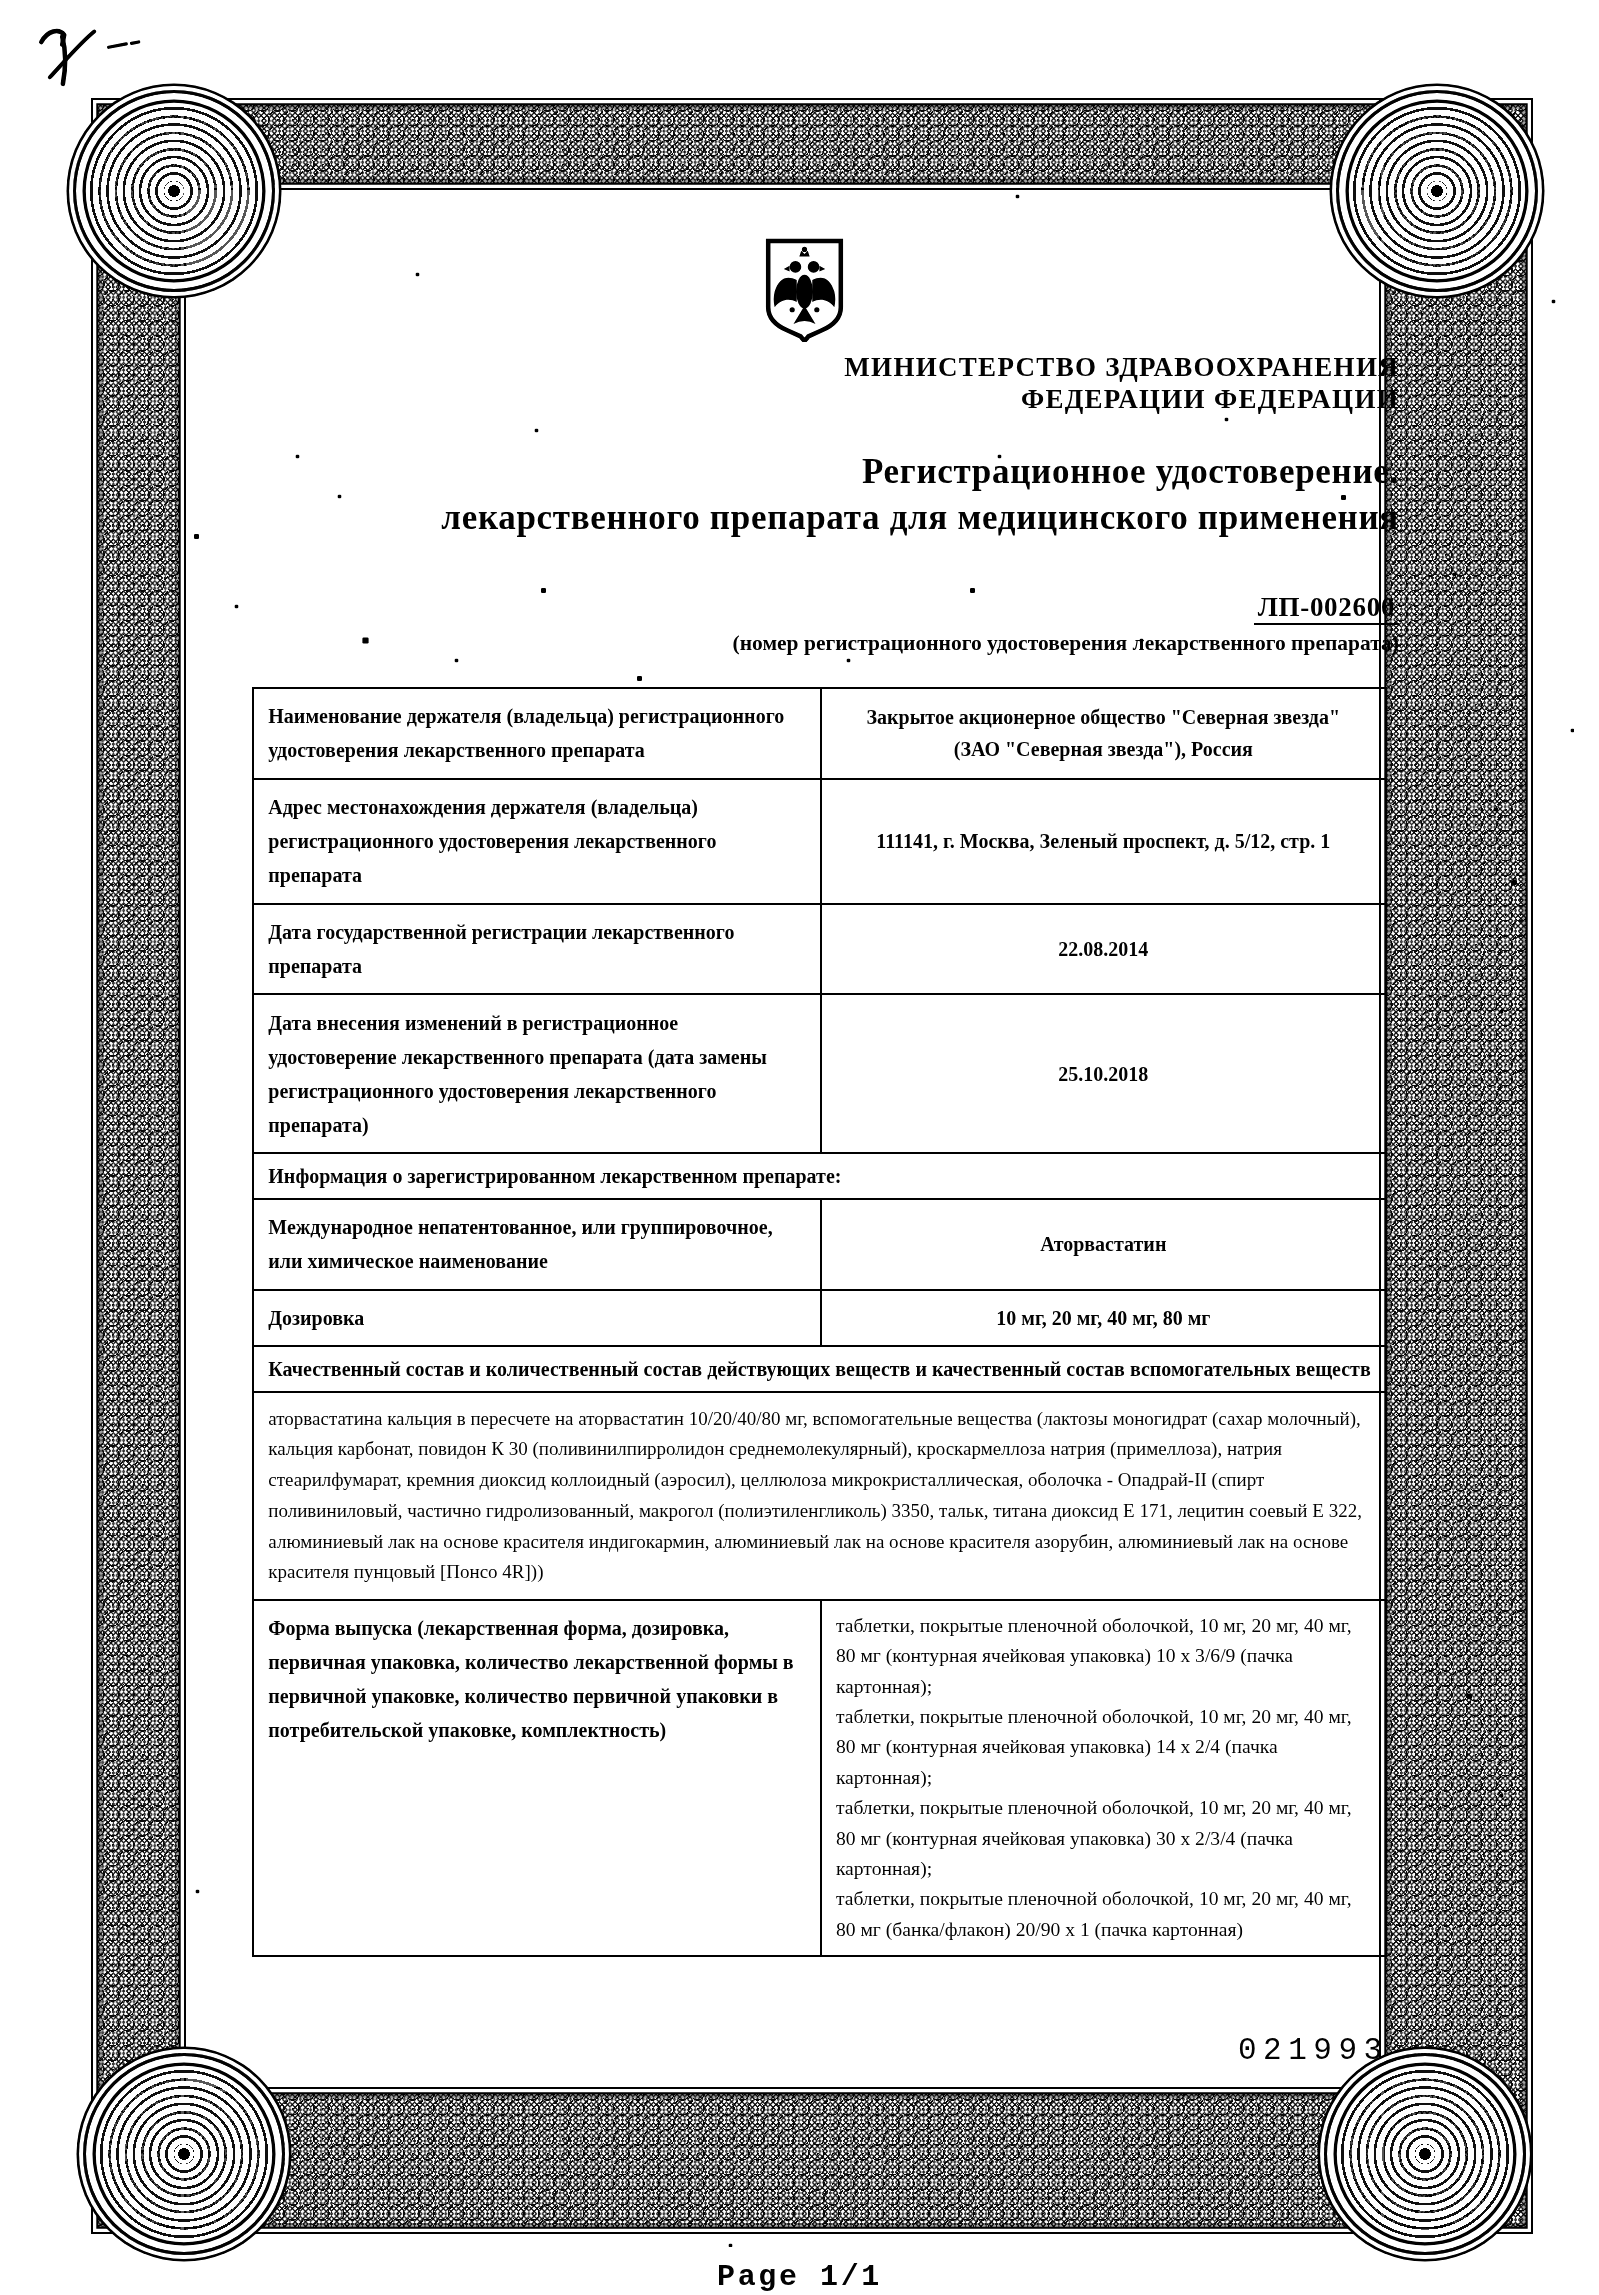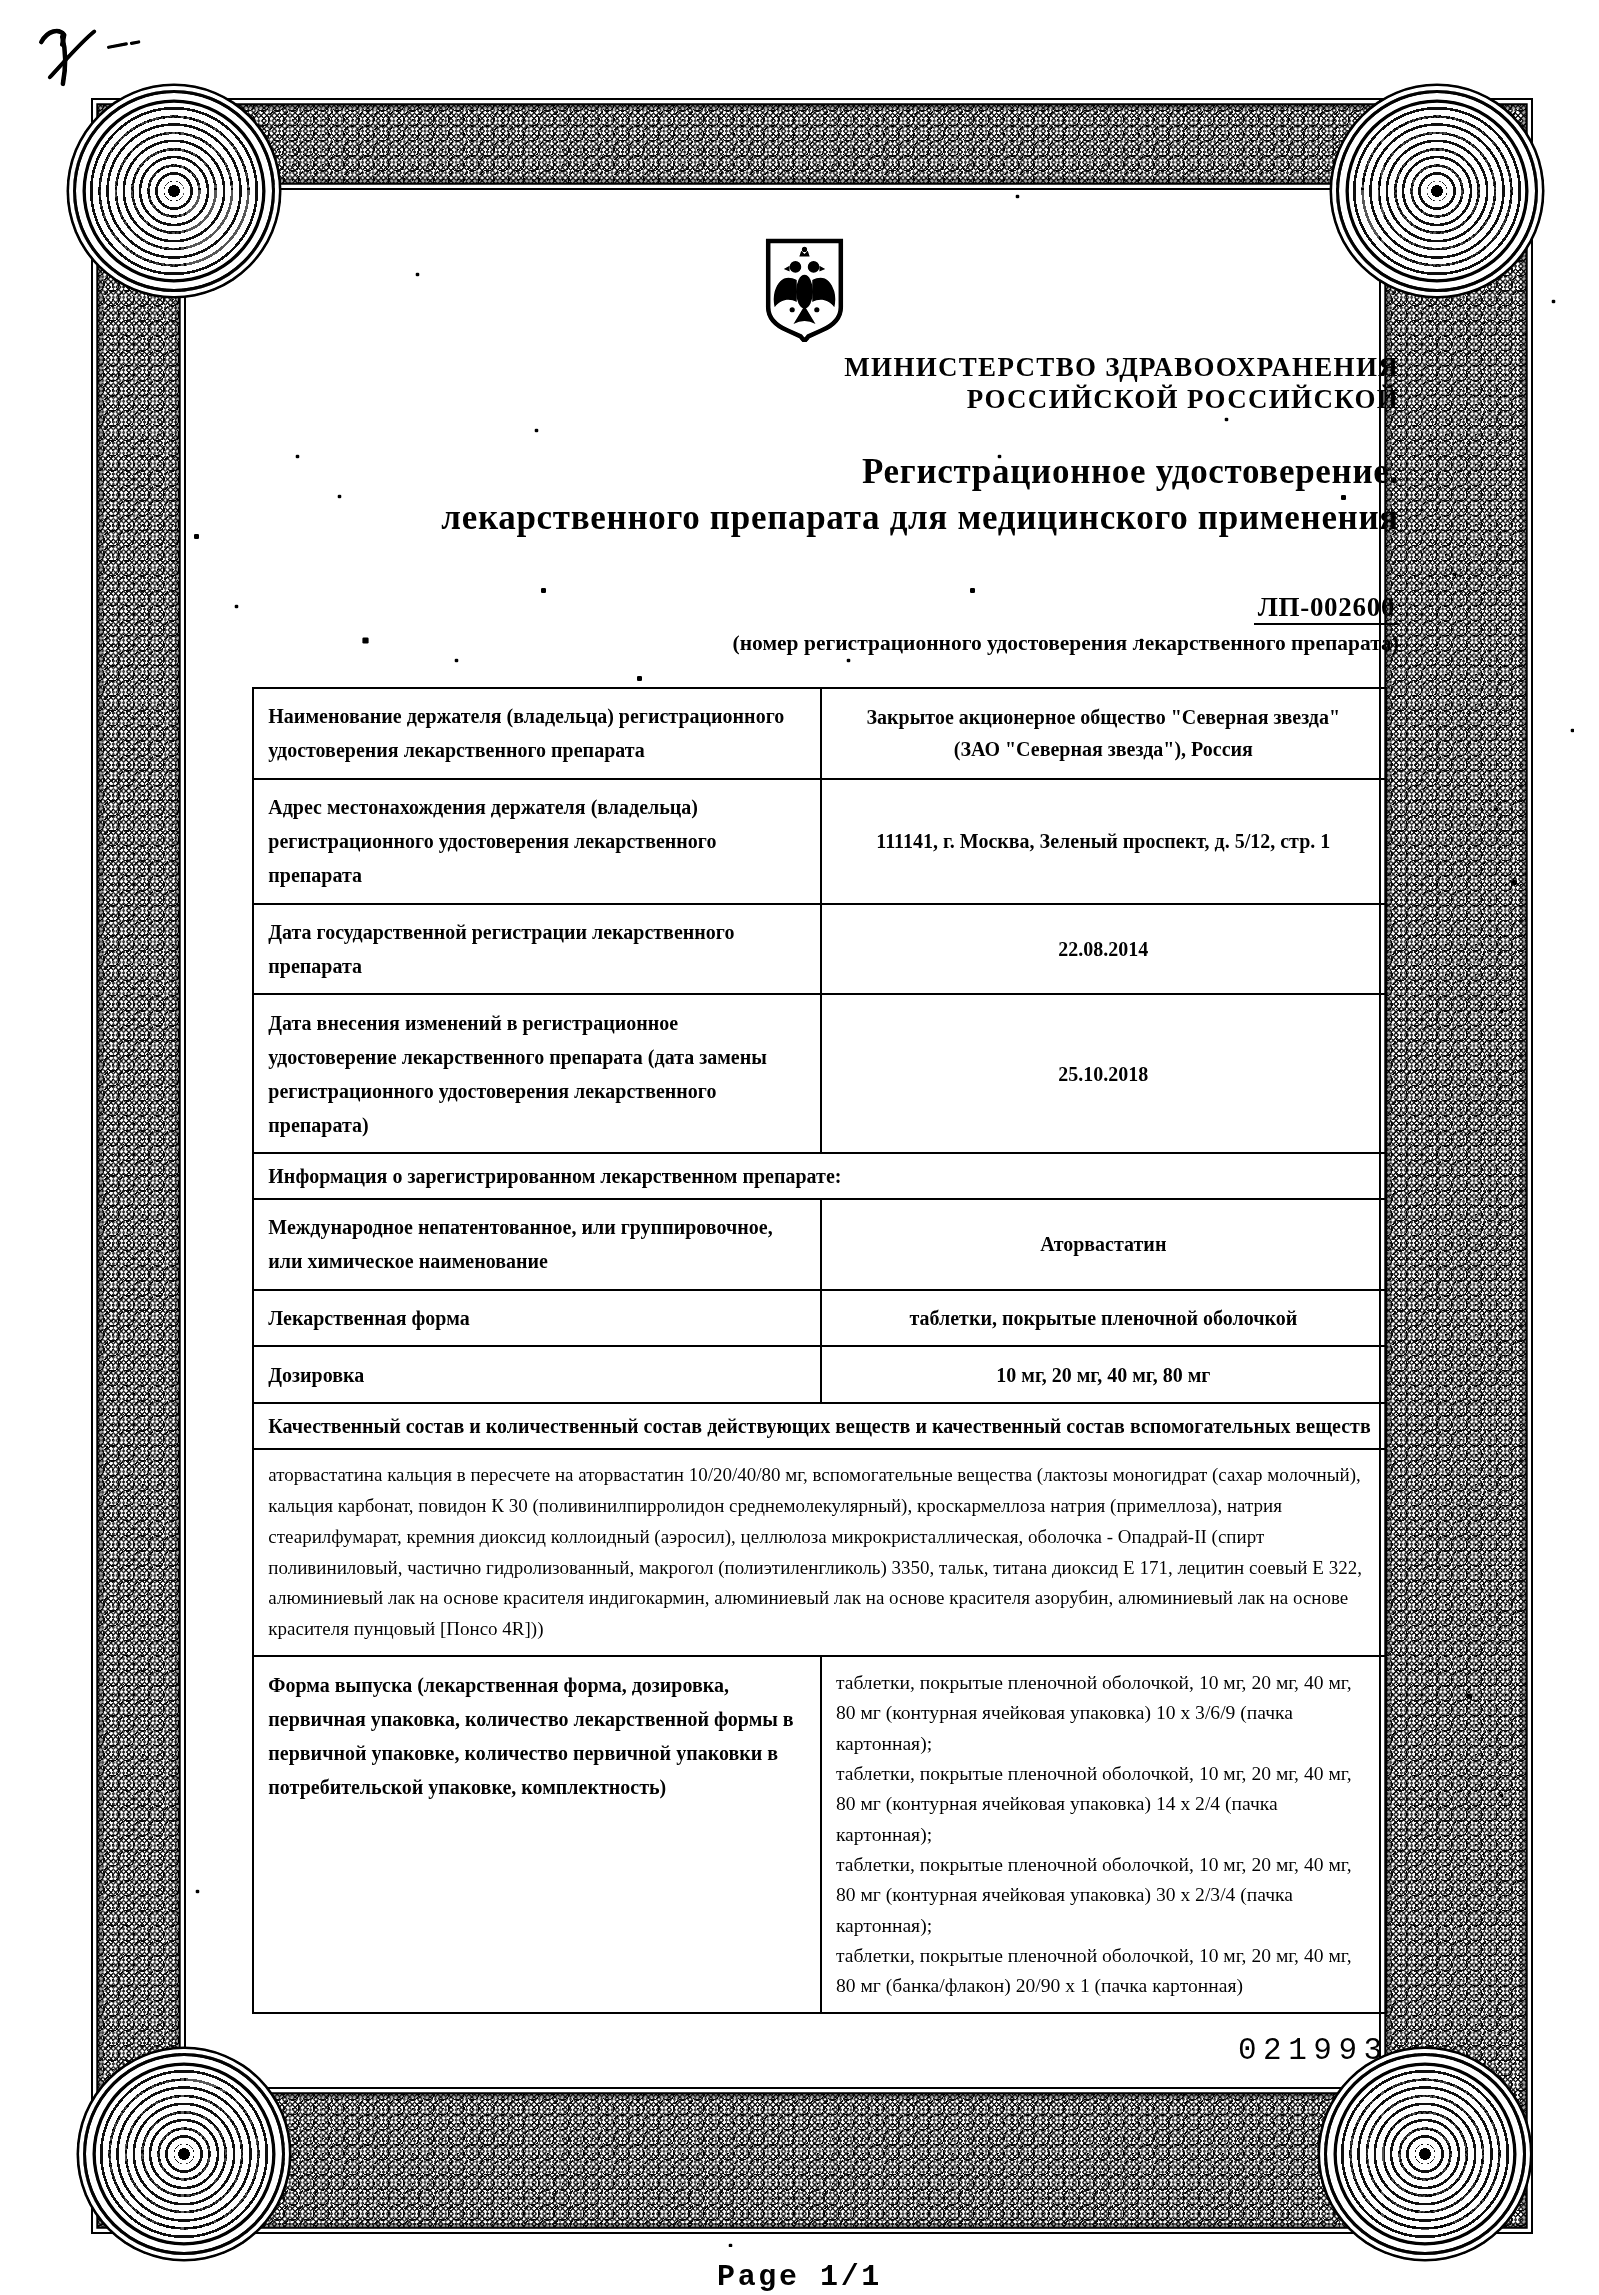--- a/index.html
+++ b/index.html
@@ -136,21 +136,21 @@
         <path d="M56,30 h16 l-3,-9 -5,5 -5,-5 z"></path>
         <circle cx="64" cy="19" r="4"></circle>
         <path d="M64,106 l-17,28 q17,-9 34,0 l-17,-28 z"></path>
         <circle cx="45" cy="112" r="4"></circle>
           <circle cx="83" cy="112" r="4"></circle>
       </g>
     </svg>
 
     <div class="center-wrap ministry">
       <div>МИНИСТЕРСТВО ЗДРАВООХРАНЕНИЯ</div>
-      <div>РОССИЙСКОЙ РОССИЙСКОЙ</div>
+      <div>ФЕДЕРАЦИИ ФЕДЕРАЦИИ</div>
     </div>
 
     <div class="center-wrap doc-title">
       <div>Регистрационное удостоверение.</div>
       <div>лекарственного препарата для медицинского применения</div>
     </div>
 
     <div class="center-wrap reg-number">
       <span>ЛП-002600</span>
     </div>
@@ -180,24 +180,20 @@
           <td class="val">25.10.2018</td>
         </tr>
         <tr>
           <td class="section" colspan="2">Информация о зарегистрированном лекарственном препарате:</td>
         </tr>
         <tr>
           <td class="lbl">Международное непатентованное, или группировочное, или химическое наименование</td>
           <td class="val">Аторвастатин</td>
         </tr>
         <tr>
-          <td class="lbl">Лекарственная форма</td>
-          <td class="val">таблетки, покрытые пленочной оболочкой</td>
-        </tr>
-        <tr>
           <td class="lbl">Дозировка</td>
           <td class="val">10 мг, 20 мг, 40 мг, 80 мг</td>
         </tr>
         <tr>
           <td class="comp-head" colspan="2">Качественный состав и количественный состав действующих веществ и качественный состав вспомогательных веществ</td>
         </tr>
         <tr>
           <td class="comp-body" colspan="2">аторвастатина кальция в пересчете на аторвастатин 10/20/40/80 мг, вспомогательные вещества (лактозы моногидрат (сахар молочный), кальция карбонат, повидон К 30 (поливинилпирролидон среднемолекулярный), кроскармеллоза натрия (примеллоза), натрия стеарилфумарат, кремния диоксид коллоидный (аэросил), целлюлоза микрокристаллическая, оболочка - Опадрай-II (спирт поливиниловый, частично гидролизованный, макрогол (полиэтиленгликоль) 3350, тальк, титана диоксид Е 171, лецитин соевый Е 322, алюминиевый лак на основе красителя индигокармин, алюминиевый лак на основе красителя азорубин, алюминиевый лак на основе красителя пунцовый [Понсо 4R]))</td>
         </tr>
         <tr>

